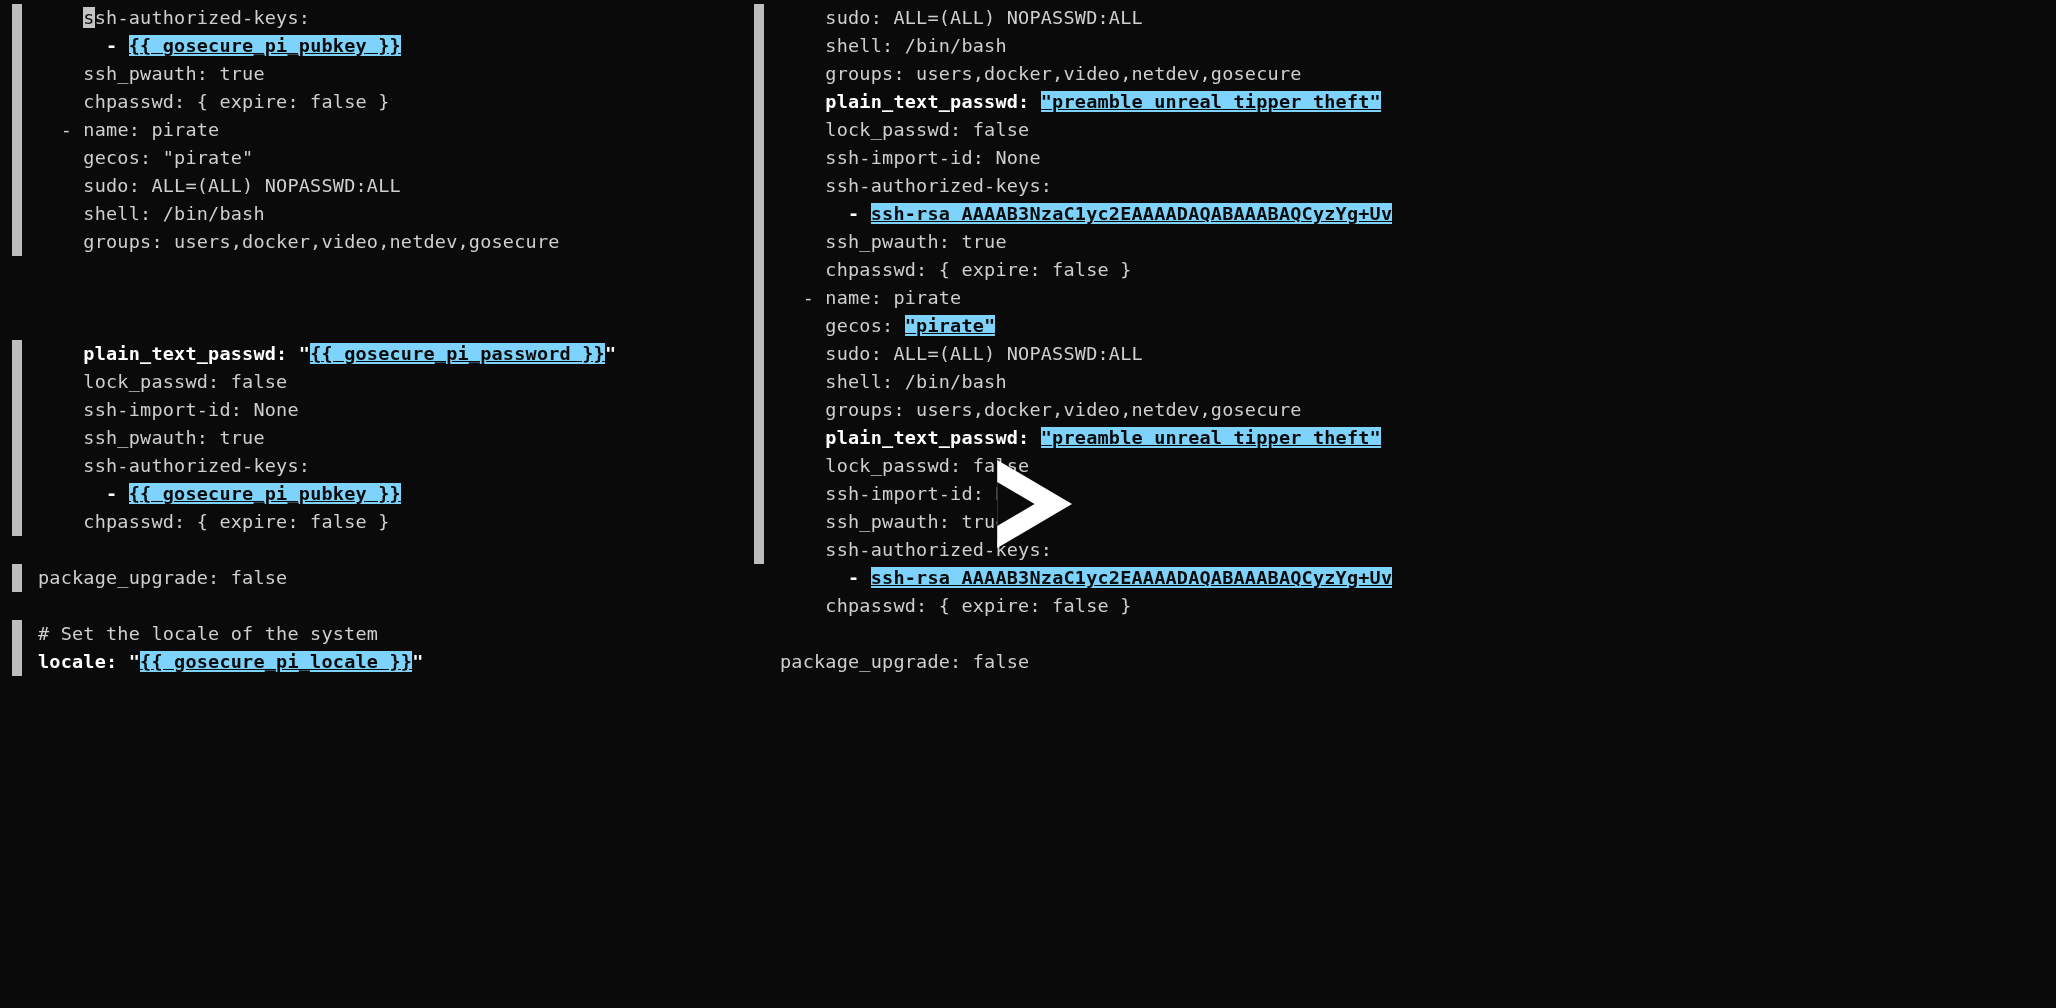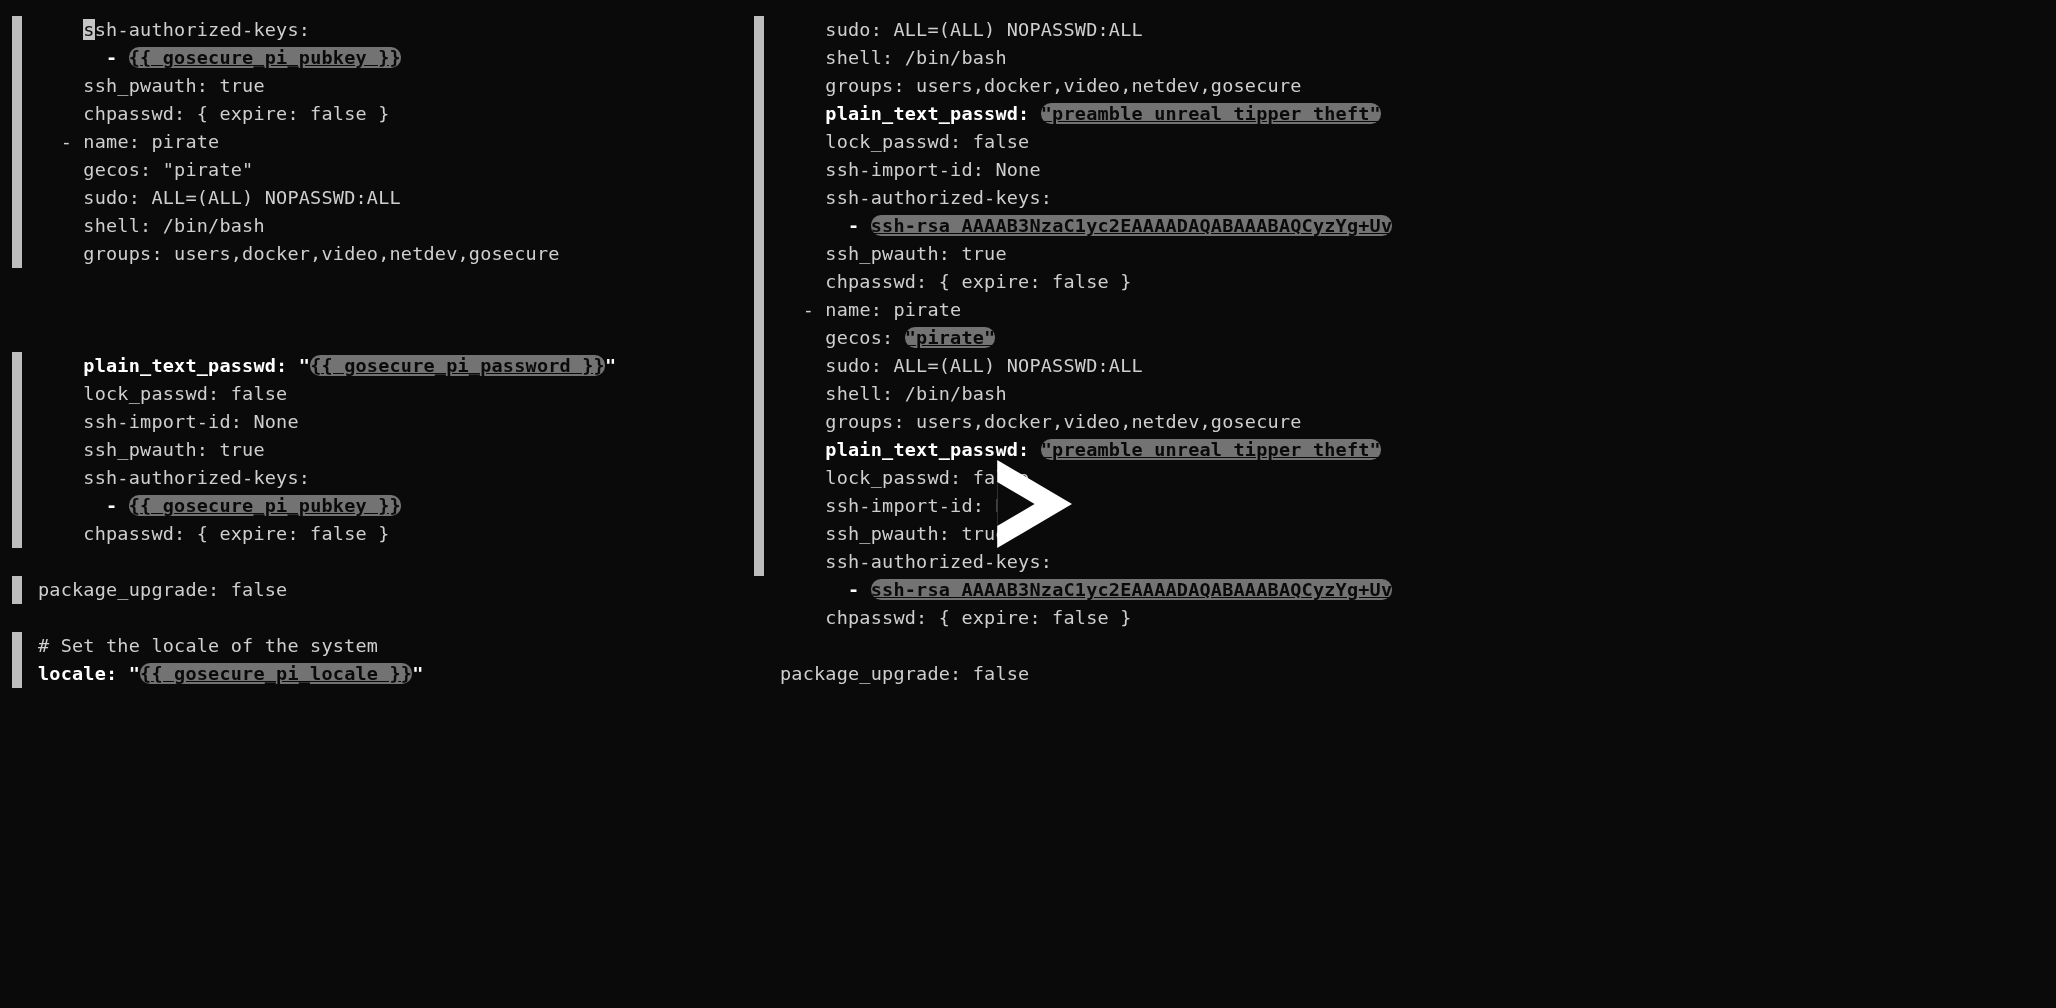--- a/index.html
+++ b/index.html
@@ -14,21 +14,21 @@
       font-size: 18.5px;
       line-height: 28px;
       overflow: hidden;
       width: 2056px;
       height: 1008px;
       position: relative;
       letter-spacing: 0.2px;
     }
     .pane {
       position: absolute;
-      top: 16px;
+      top: 4px;
       white-space: pre;
     }
     .pane-left {
       left: 0;
       width: 742px;
     }
     .pane-right {
       left: 742px;
       width: 1314px;
     }
@@ -68,23 +68,22 @@
       background: #c5c5c5;
       color: #0a0a0a;
     }
     .bold {
       font-weight: 700;
       color: #ffffff;
     }
     .bold .hl, .hl.bold {
       font-weight: 700;
       color: #0a0a0a;
-      background: #737373;
+      background: #7dd3fc;
       text-decoration: underline;
-      border-radius: 10px;
     }
     .u {
       text-decoration: underline;
     }
     .cursor {
       background: #c5c5c5;
       color: #0a0a0a;
     }
     .play-overlay {
       position: absolute;

